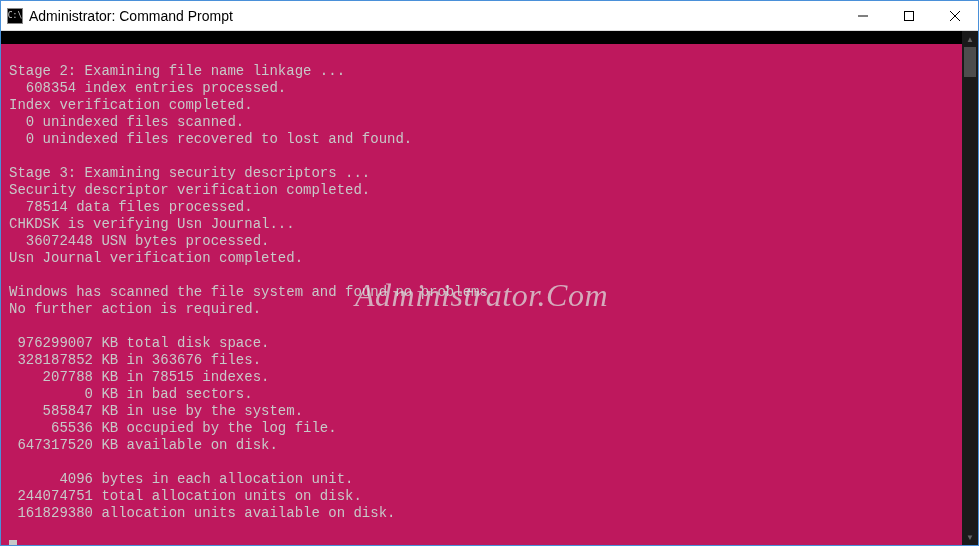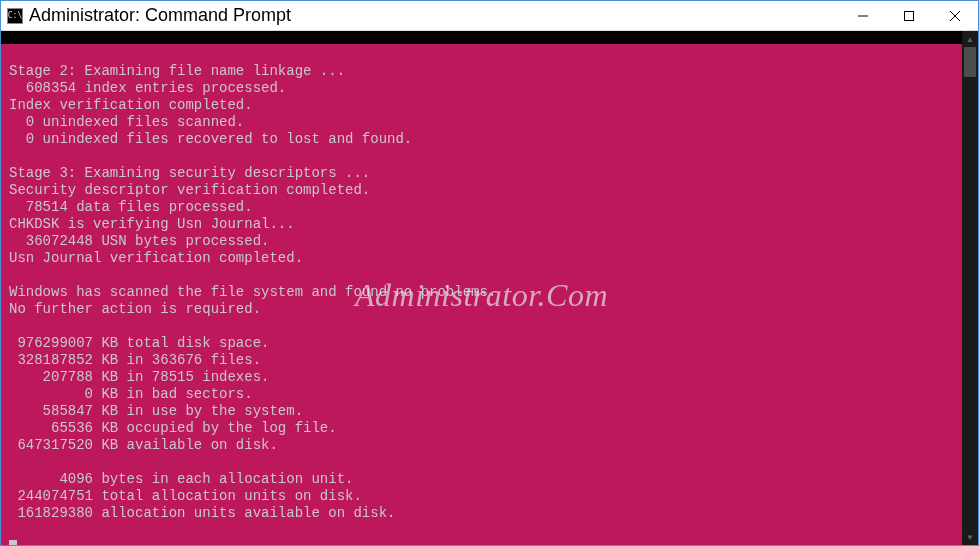--- a/index.html
+++ b/index.html
@@ -37,21 +37,21 @@
       border: 1px solid #888;
       margin-right: 6px;
       display: flex;
       align-items: center;
       justify-content: center;
       font-size: 8px;
       color: #ccc;
       font-family: monospace;
     }
     .titlebar-title {
-      font-size: 18px;
+      font-size: 14px;
       color: #000;
       flex: 1;
     }
     .titlebar-controls {
       display: flex;
       height: 100%;
     }
     .titlebar-btn {
       width: 46px;
       height: 100%;

